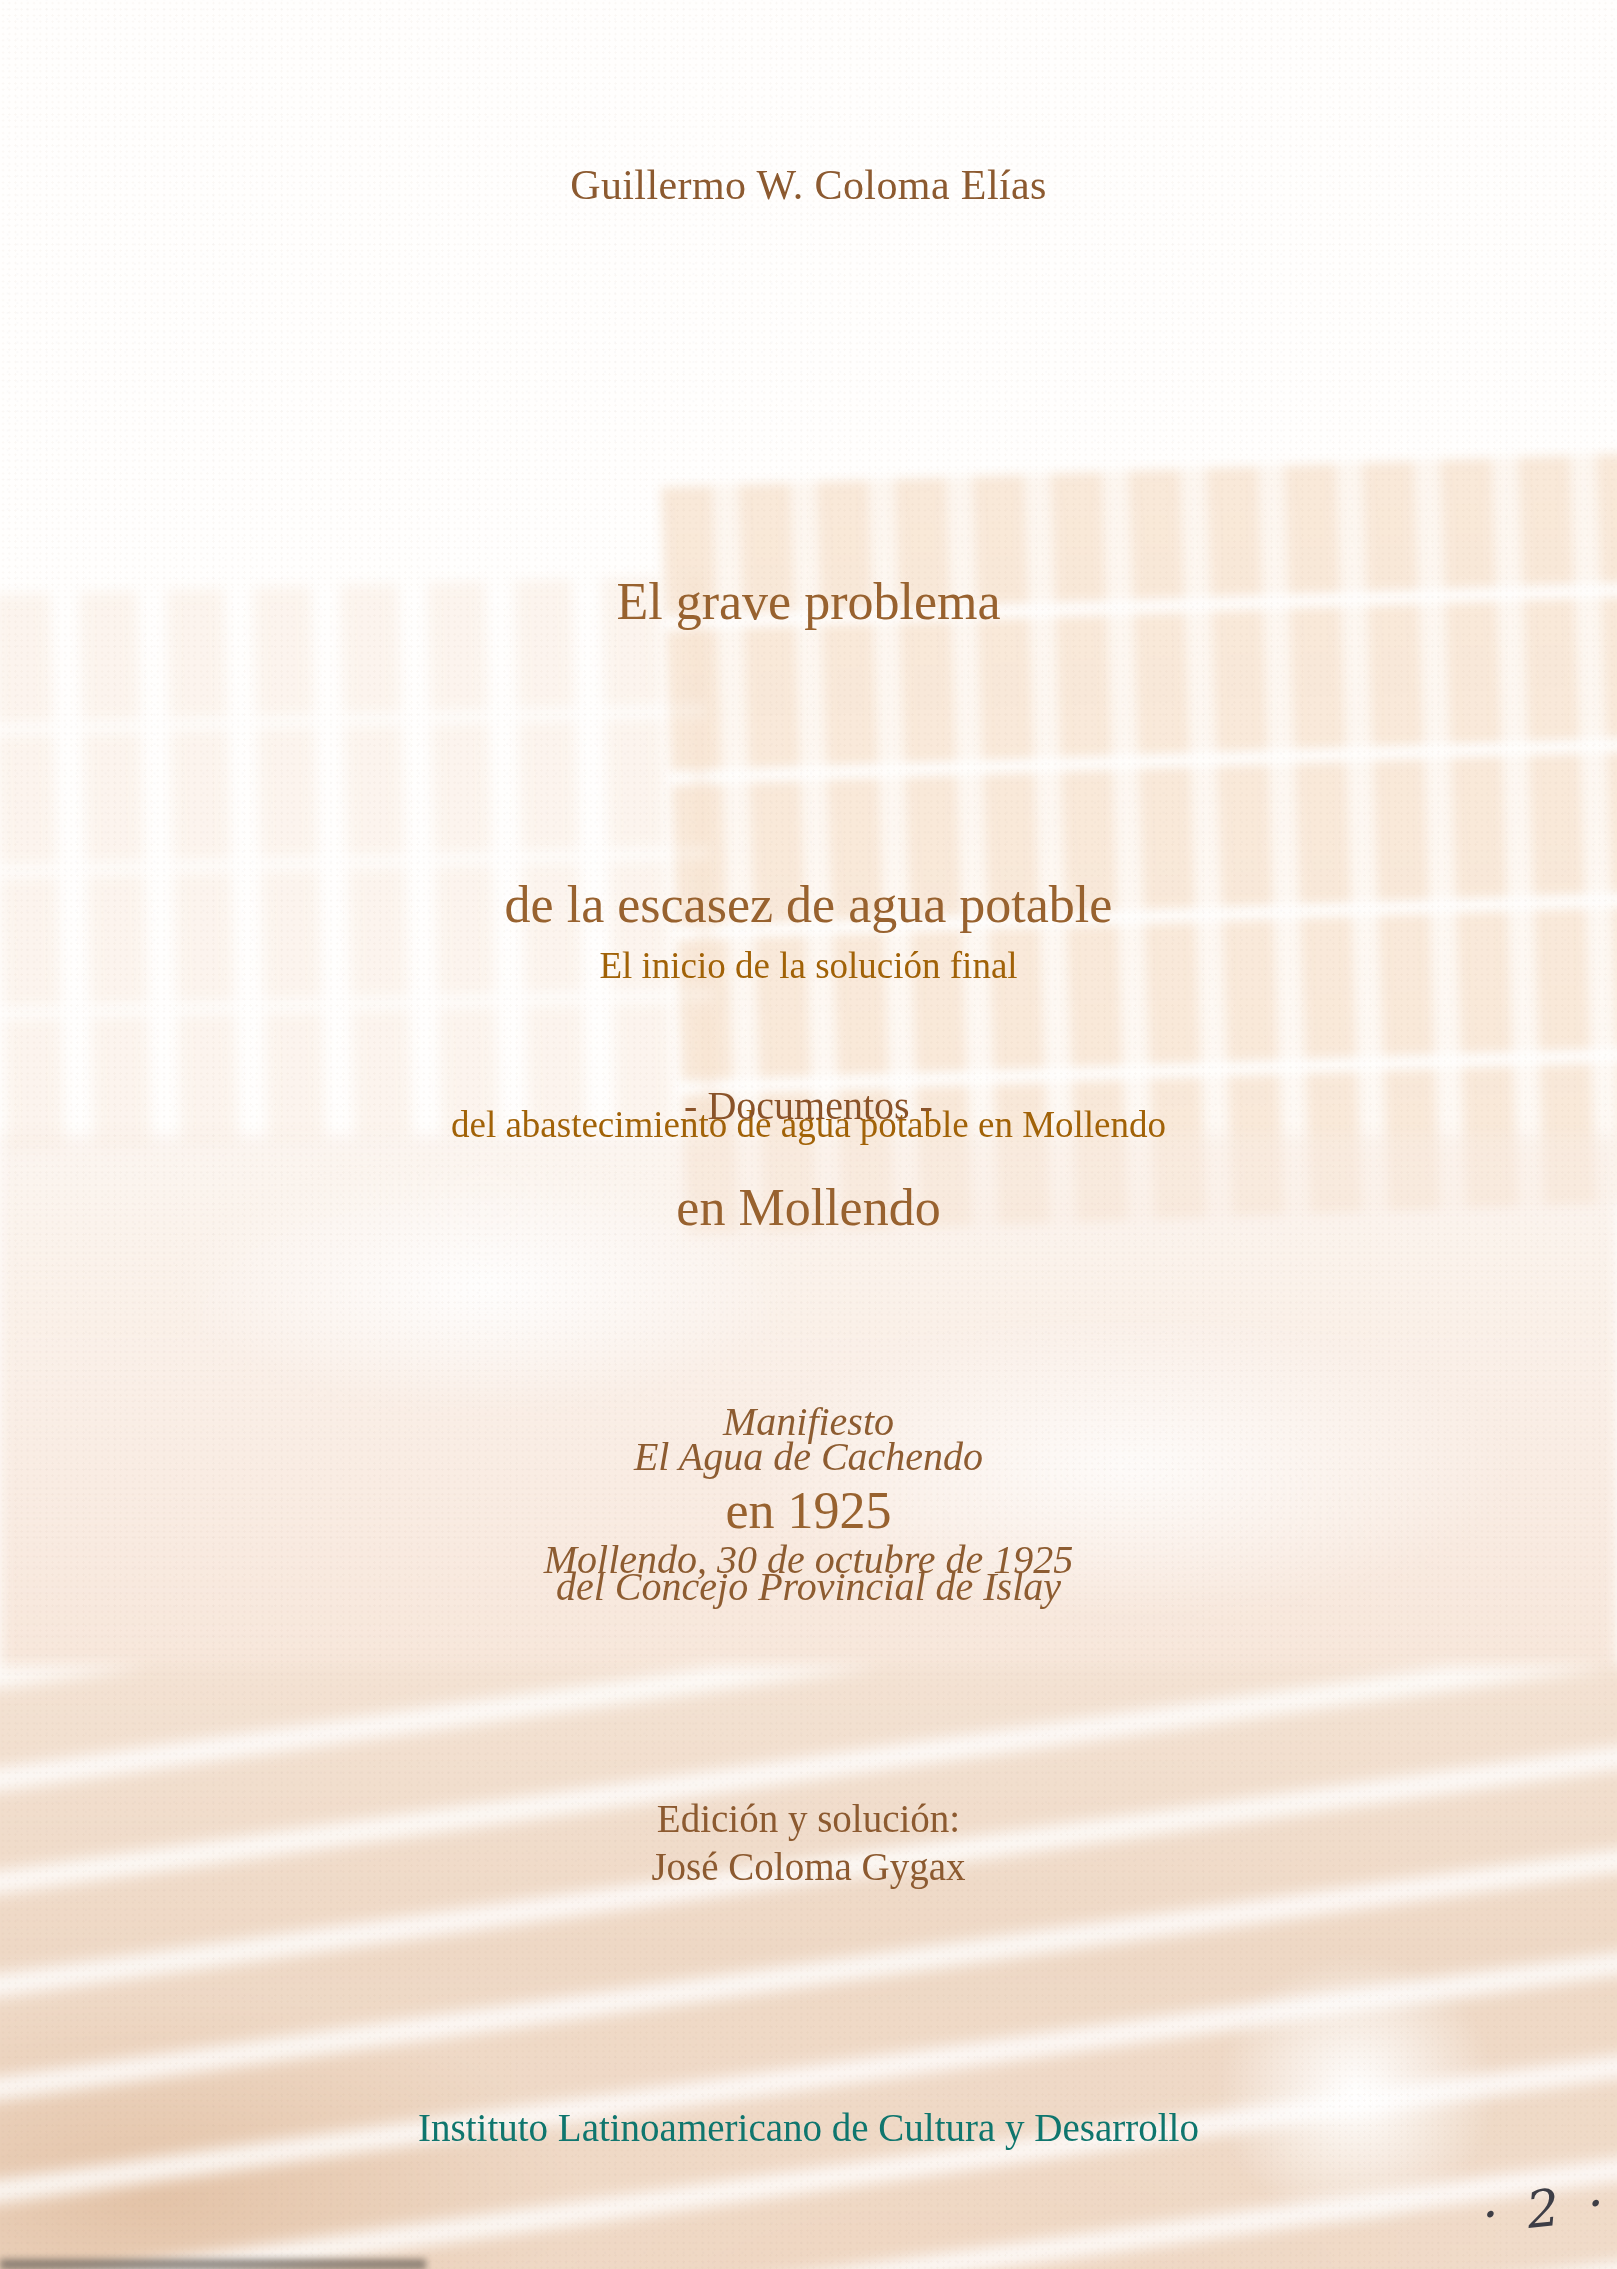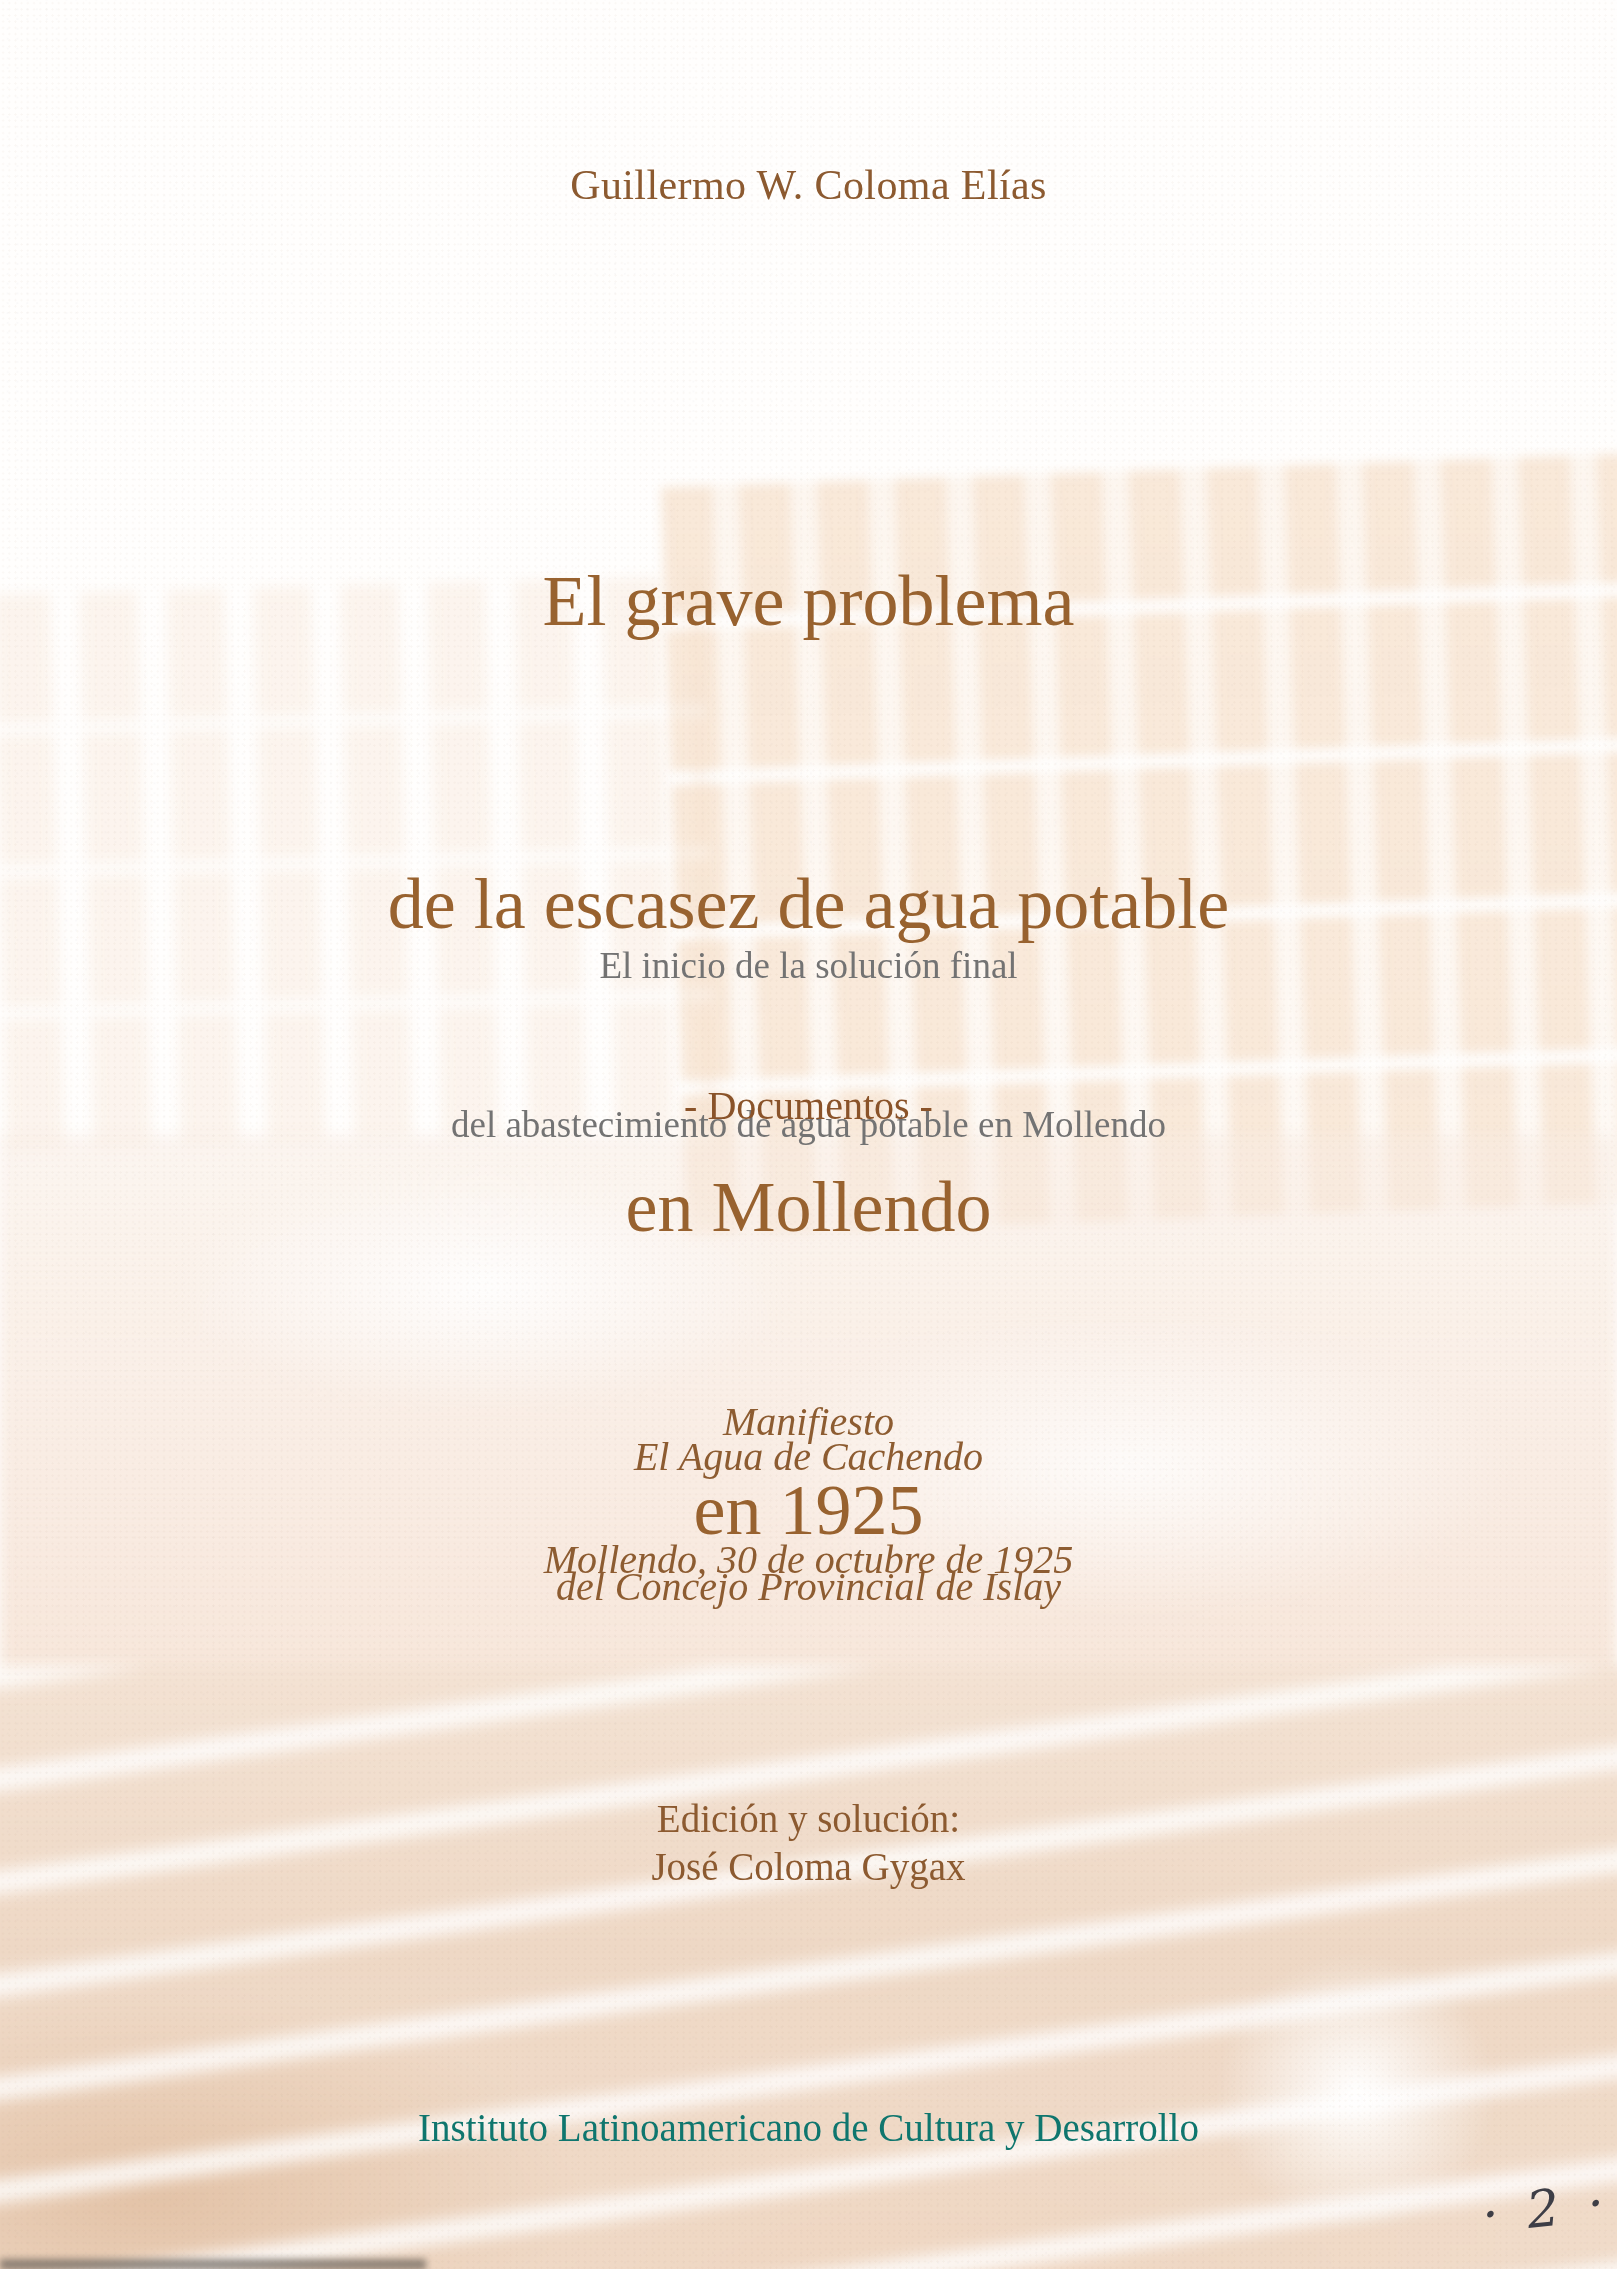--- a/index.html
+++ b/index.html
@@ -89,30 +89,30 @@
     white-space: pre;
   }
   .author {
     top: 161px;
     font-size: 42px;
     color: #8c5a30;
     letter-spacing: 0.4px;
   }
   .title {
     top: 349px;
-    font-size: 72px;
+    font-size: 52px;
     line-height: 101px;
     color: #98622f;
     font-weight: 400;
   }
   .subtitle {
     top: 833px;
     font-size: 37px;
     line-height: 53px;
-    color: #737373;
+    color: #a16207;
   }
   .documentos {
     top: 1082px;
     font-size: 40px;
     color: #8a5329;
   }
   .manifiesto {
     top: 1284px;
     font-size: 40px;
     line-height: 55px;

